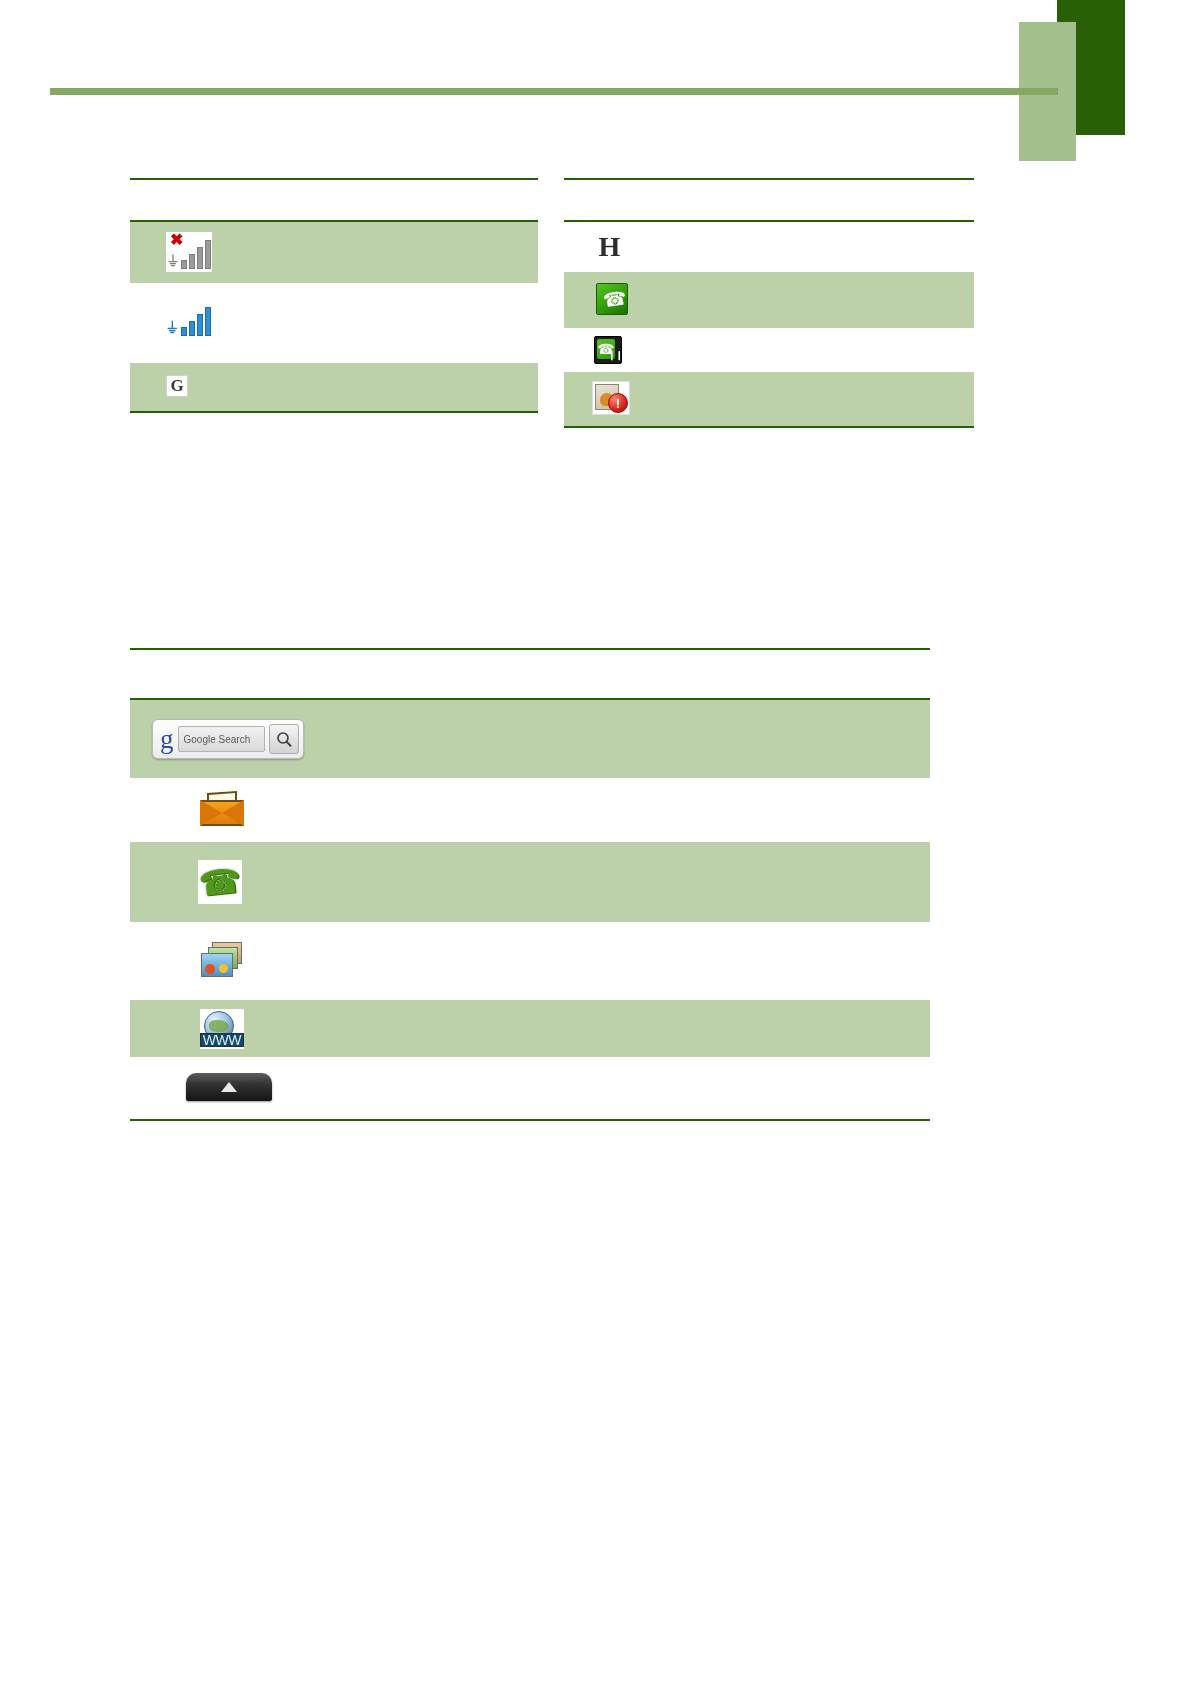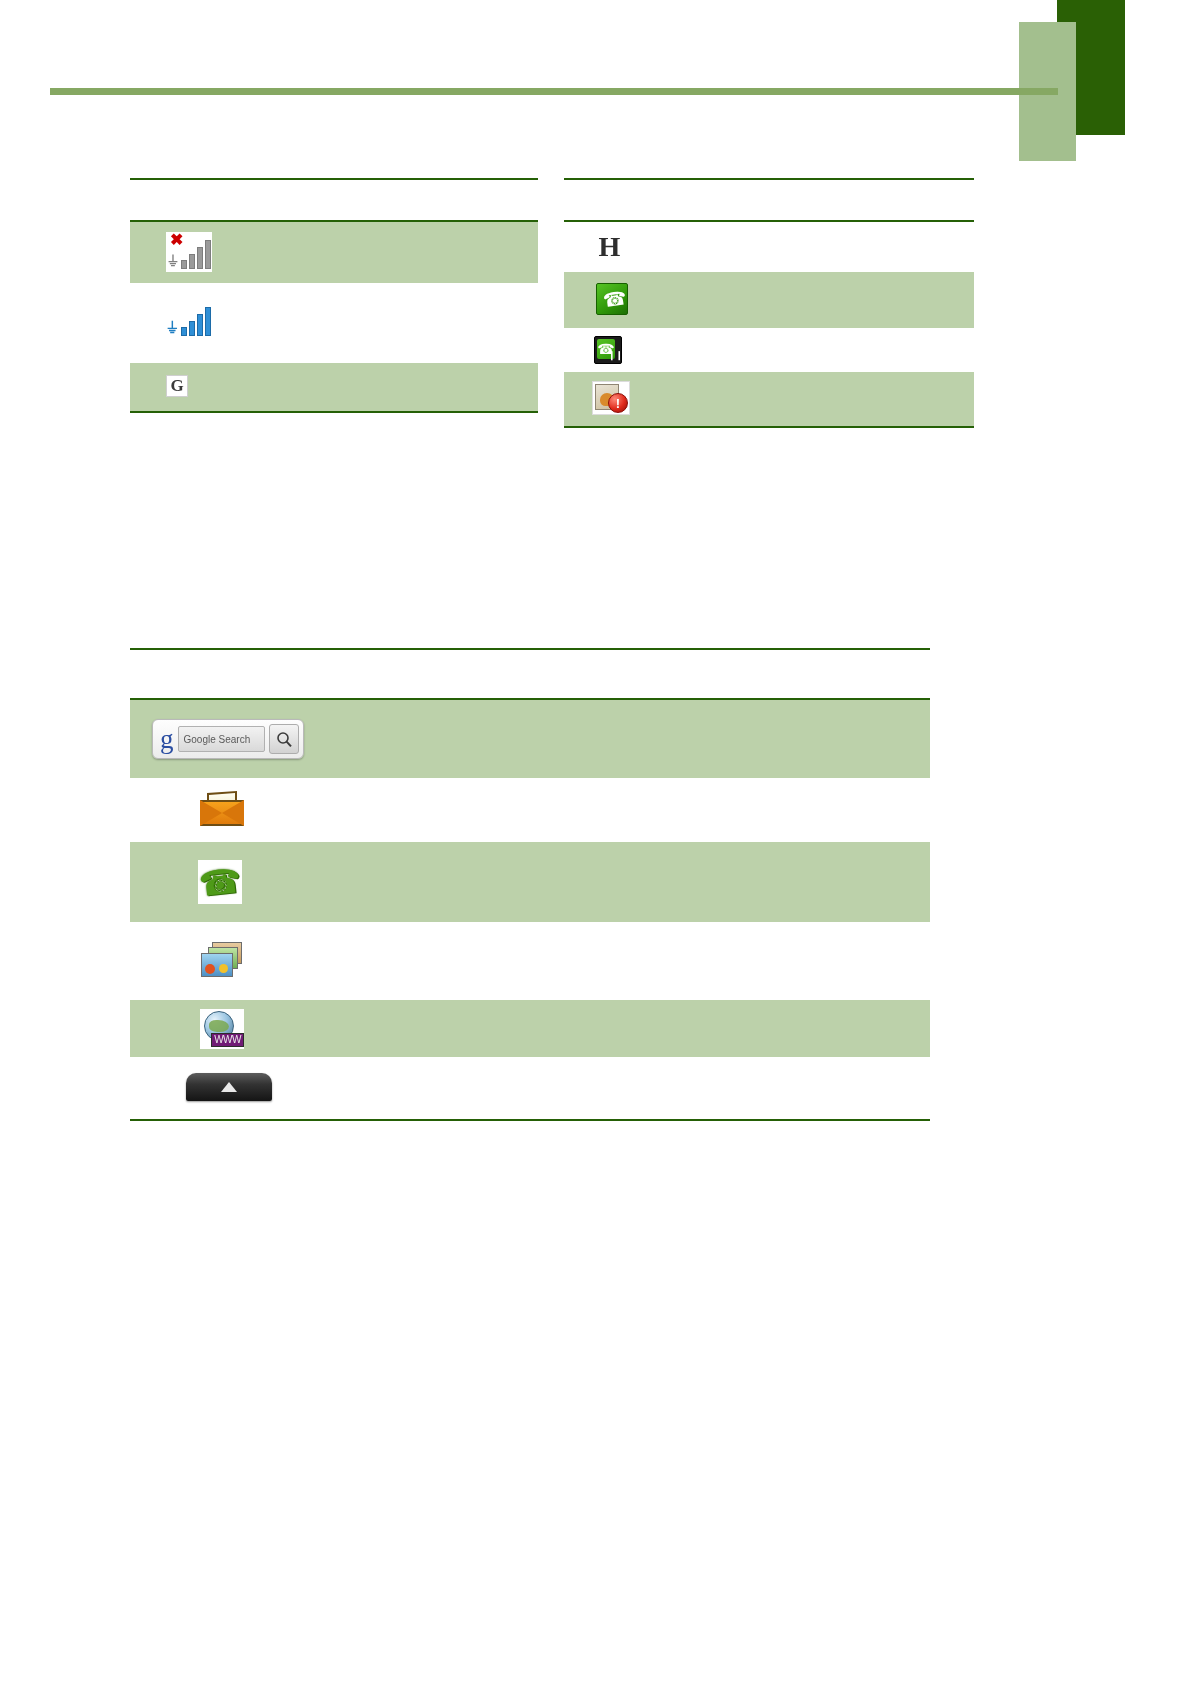--- a/index.html
+++ b/index.html
@@ -263,22 +263,22 @@
     background: radial-gradient(circle at 34% 28%, #e7f3fb 0%, #9cc6e2 45%, #3f6e8e 100%);
     border: 1px solid #3a627d;
   }
   .ico-browser .globe:after {
     content:""; position:absolute; left:4px; top:8px; width:20px; height:12px;
     background: #7aa84f; border-radius: 40% 60% 50% 45%;
     opacity:.85;
   }
   .ico-browser .www {
     position: absolute; right: 0px; bottom: 2px;
-    background: #701a75; color: #e9e9e9;
-    font-size: 10px; line-height: 10px; padding: 1px 2px;
+    background: #0c4a6e; color: #e9e9e9;
+    font-size: 14px; line-height: 10px; padding: 1px 2px;
     border: 1px solid #2c2c2c;
     letter-spacing: -0.5px;
   }
 
   
   .ico-launcher {
     width: 86px; height: 28px;
     background: linear-gradient(180deg,#5d5d5d 0%, #333 40%, #141414 100%);
     border-radius: 10px 10px 2px 2px;
     position: relative;

